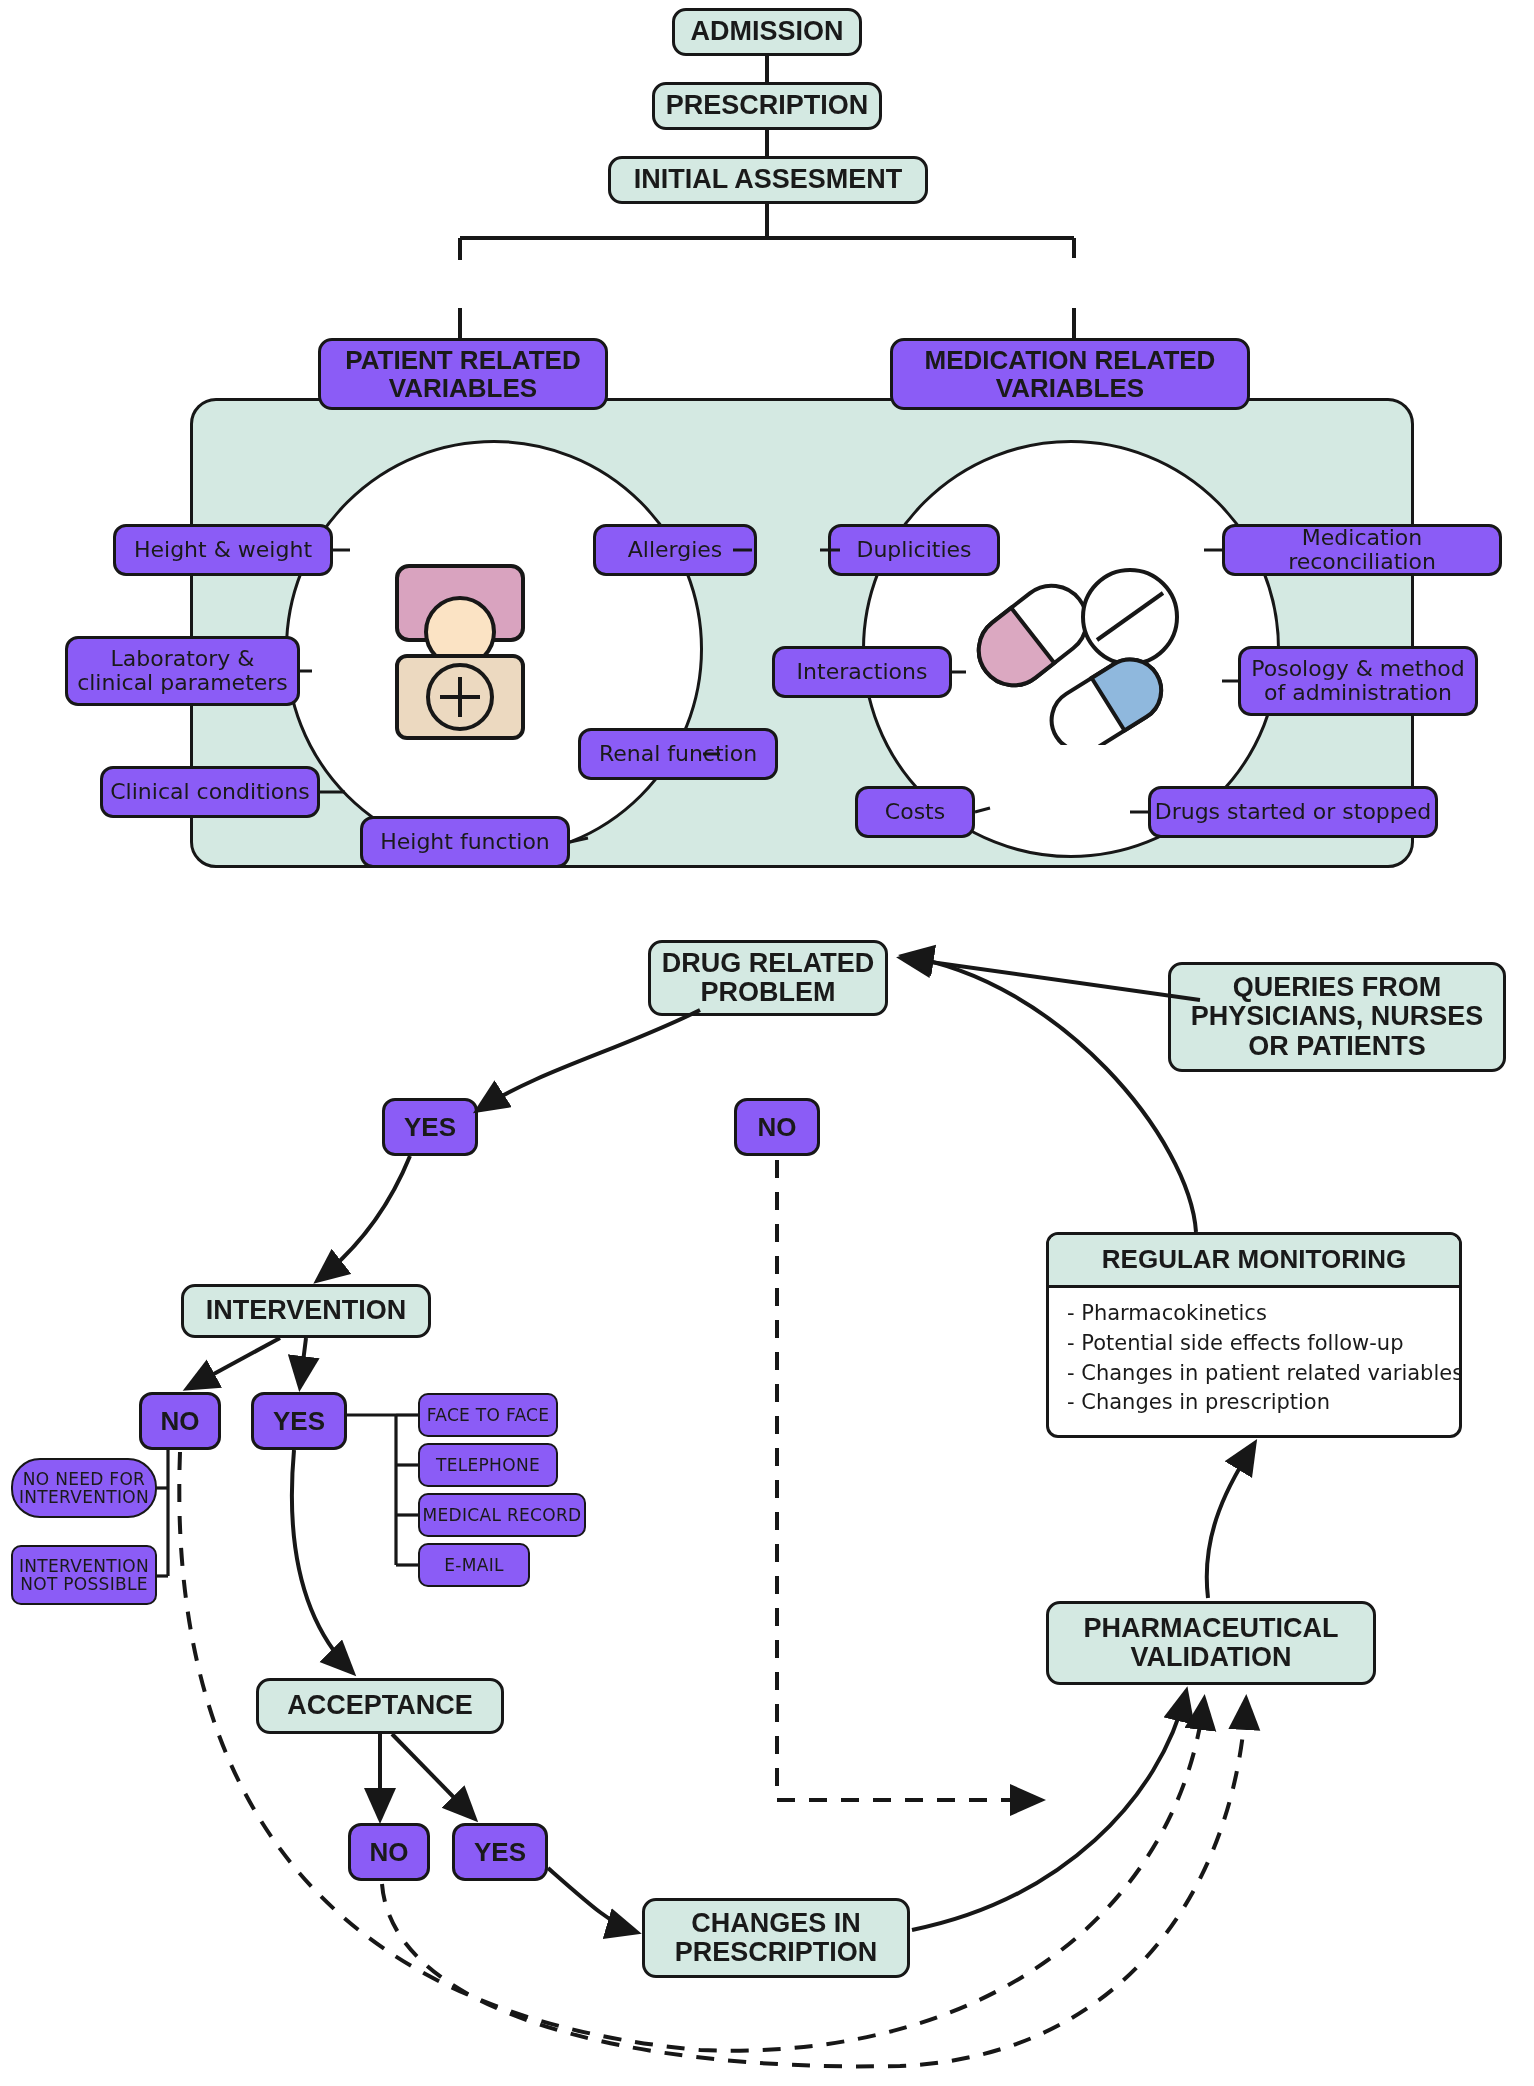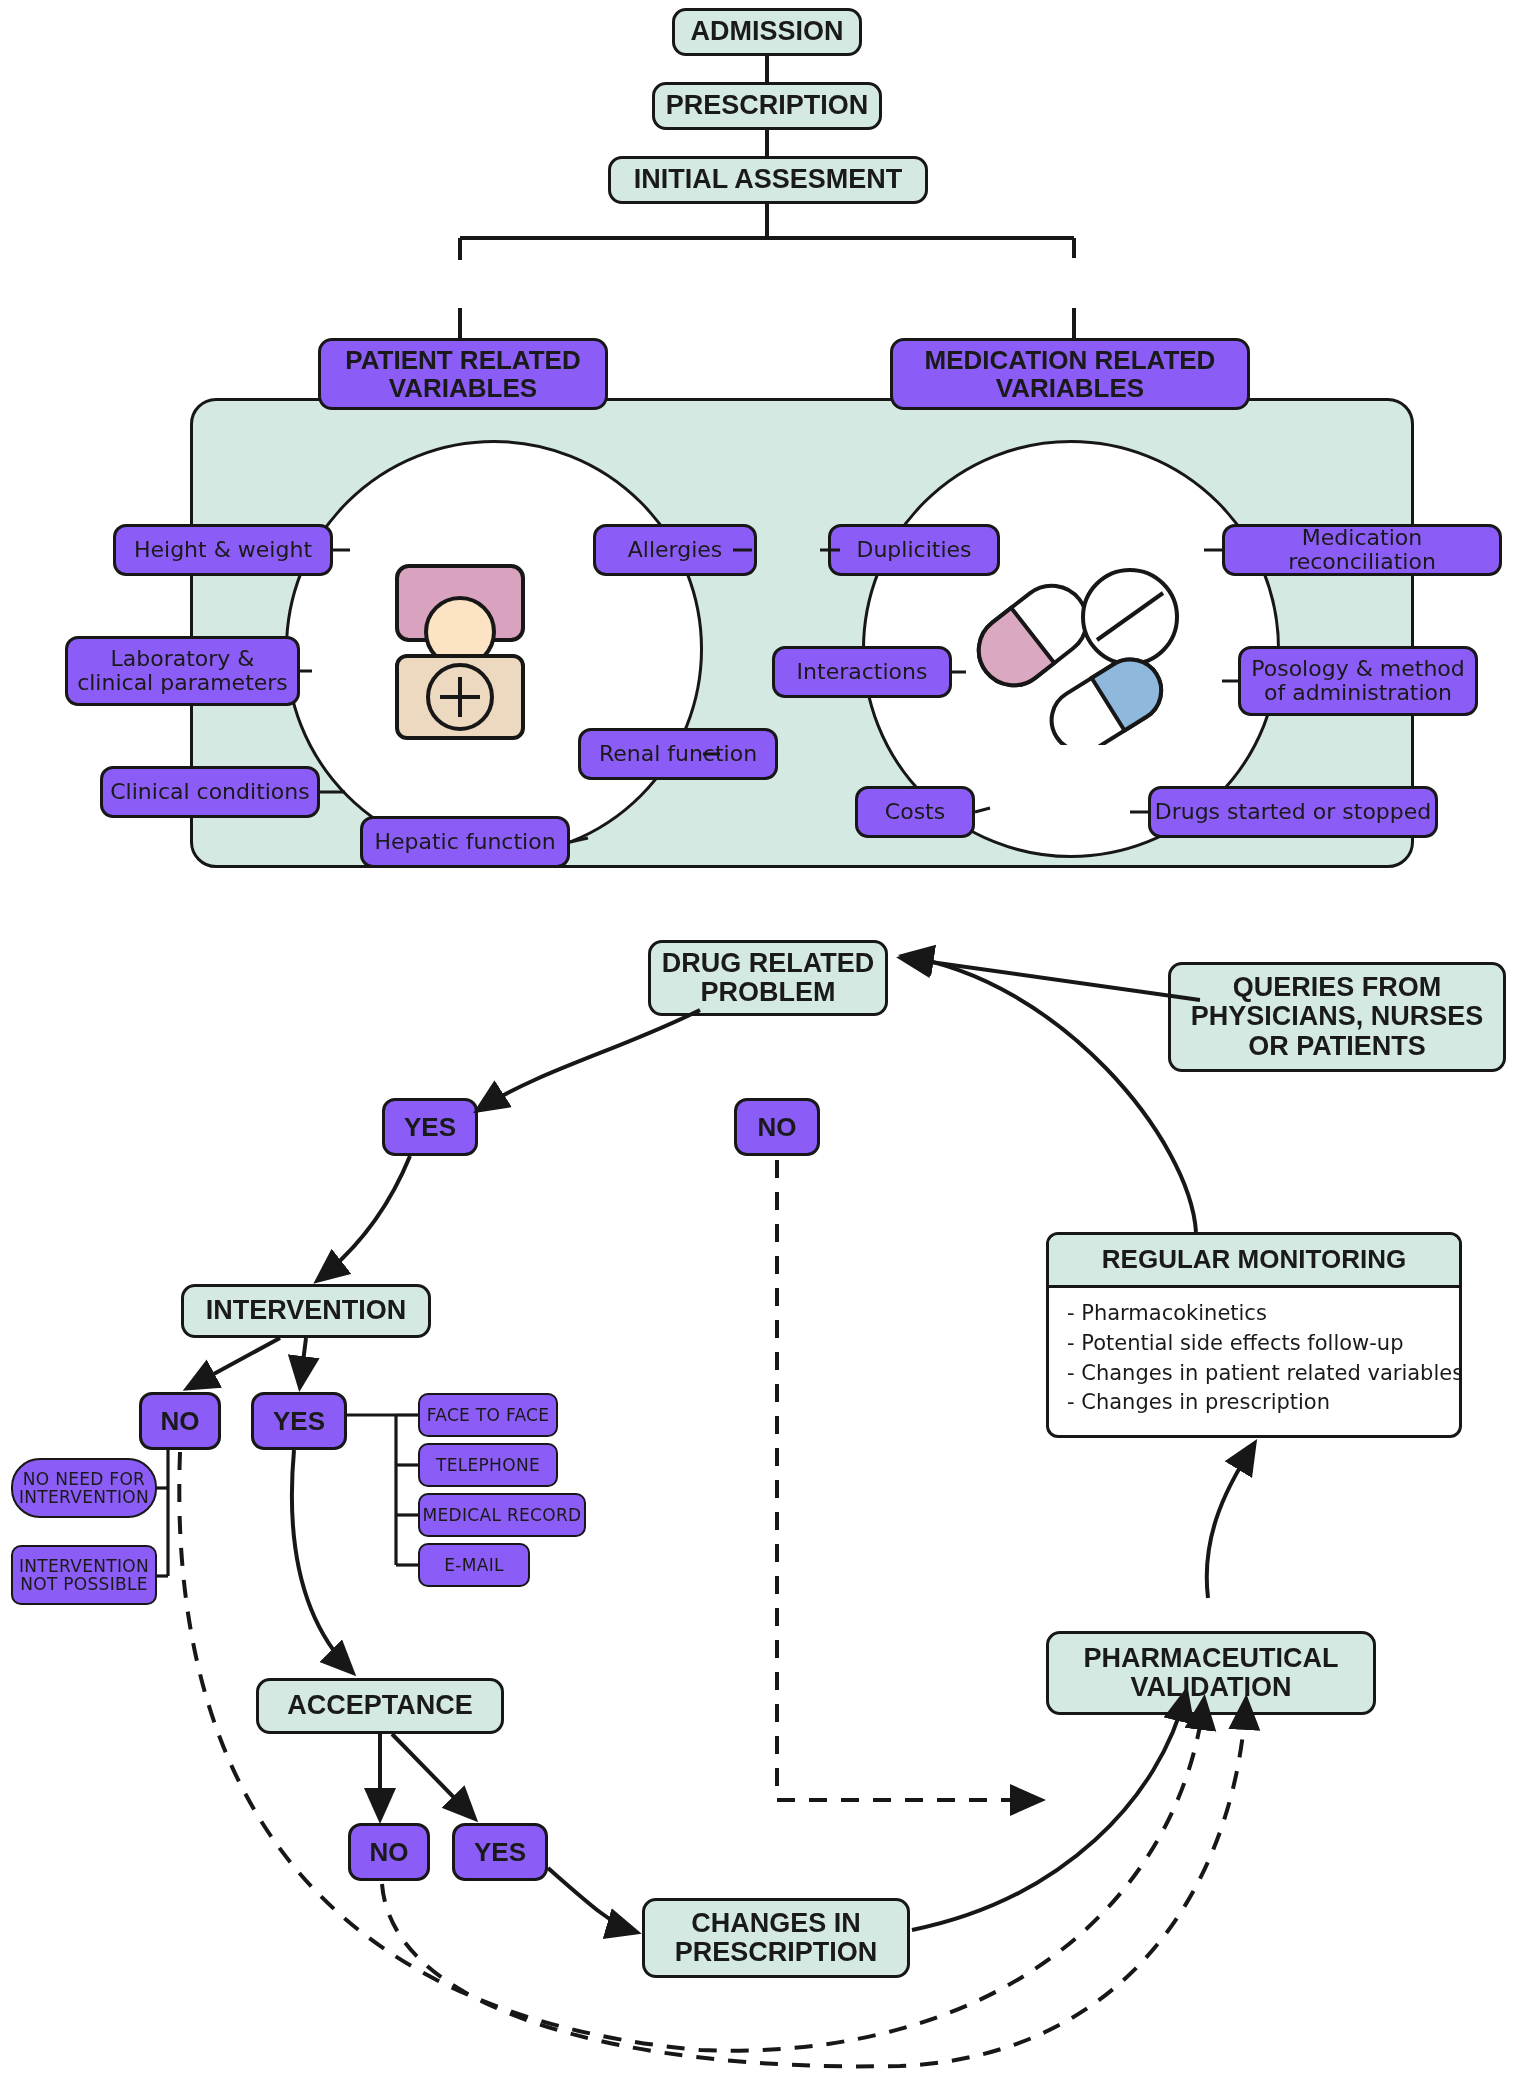--- a/index.html
+++ b/index.html
@@ -114,21 +114,21 @@
   <div class="node med" style="left:890px;top:338px;width:360px;height:72px;white-space:pre-line;font-size:26px;">MEDICATION RELATED
 VARIABLES</div>
 
   <div class="node pill" style="left:113px;top:524px;width:220px;height:52px;">Height &amp; weight</div>
 
   <div class="node pill" style="left:65px;top:636px;width:235px;height:70px;white-space:pre-line;">Laboratory &amp;
 clinical parameters</div>
 
   <div class="node pill" style="left:100px;top:766px;width:220px;height:52px;">Clinical conditions</div>
 
-  <div class="node pill" style="left:360px;top:816px;width:210px;height:52px;">Hepatic function</div>
+  <div class="node pill" style="left:360px;top:816px;width:210px;height:52px;">Height function</div>
 
   <div class="node pill" style="left:578px;top:728px;width:200px;height:52px;">Renal function</div>
 
   <div class="node pill" style="left:568px;top:524px;width:164px;height:52px;margin-left:25px;">Allergies</div>
 
   <div class="node pill" style="left:828px;top:524px;width:172px;height:52px;">Duplicities</div>
 
   <div class="node pill" style="left:772px;top:646px;width:180px;height:52px;">Interactions</div>
 
   <div class="node pill" style="left:855px;top:786px;width:120px;height:52px;">Costs</div>
@@ -173,21 +173,21 @@
 
   <div class="node teal med" style="left:256px;top:1678px;width:248px;height:56px;font-size:27px;">ACCEPTANCE</div>
 
   <div class="node yn" style="left:348px;top:1823px;width:82px;height:58px;">NO</div>
 
   <div class="node yn" style="left:452px;top:1823px;width:96px;height:58px;">YES</div>
 
   <div class="node teal med" style="left:642px;top:1898px;width:268px;height:80px;white-space:pre-line;font-size:27px;">CHANGES IN
 PRESCRIPTION</div>
 
-  <div class="node teal med" style="left:1046px;top:1601px;width:330px;height:84px;white-space:pre-line;font-size:27px;margin-top:30px;">PHARMACEUTICAL
+  <div class="node teal med" style="left:1046px;top:1601px;width:330px;height:84px;white-space:pre-line;font-size:27px;">PHARMACEUTICAL
 VALIDATION</div>
 
   <div class="monitor" style="left:1046px;top:1232px;width:416px;height:206px;">
     <div class="monitor-head">REGULAR MONITORING</div>
     <div class="monitor-body">
       <div>- Pharmacokinetics</div>
       <div>- Potential side effects follow-up</div>
       <div>- Changes in patient related variables</div>
       <div>- Changes in prescription</div>
     </div>

